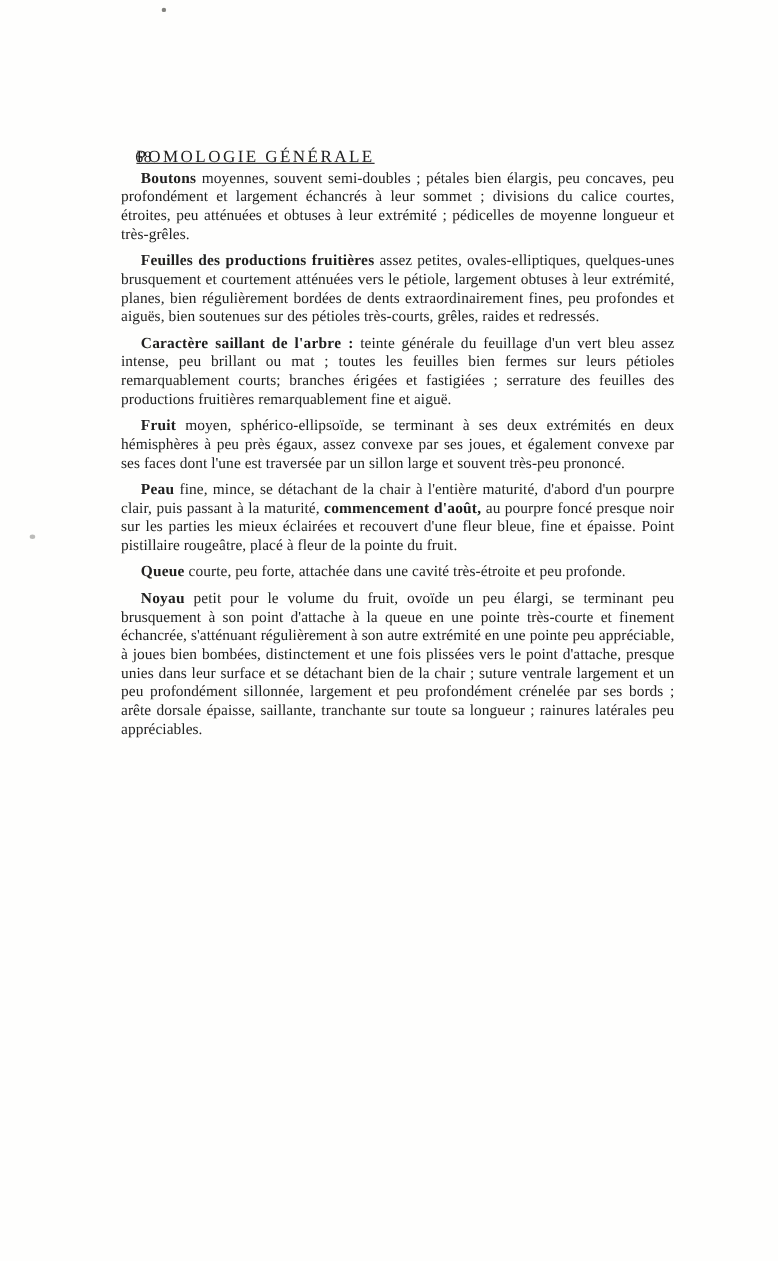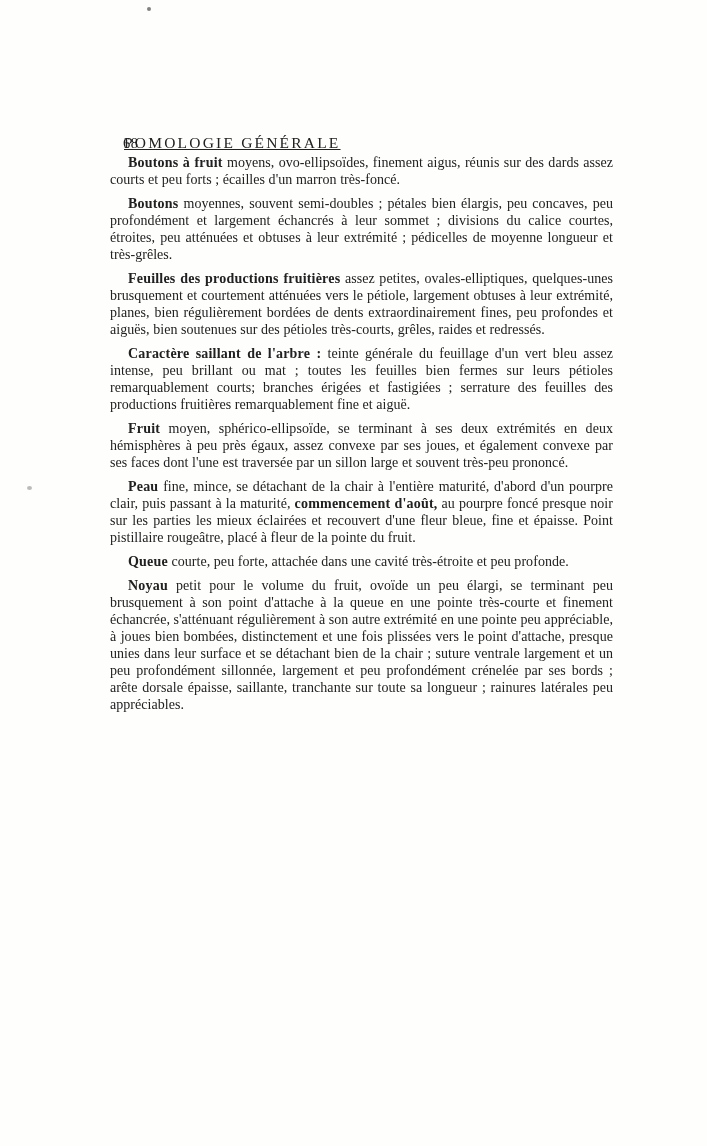--- a/index.html
+++ b/index.html
@@ -71,21 +71,20 @@
   <span class="speck speck-left"></span>
 
   <div class="text-column">
     <div class="running-header">
       <span class="page-number">68</span>
       <span class="running-title">POMOLOGIE GÉNÉRALE</span>
     </div>
 
     <div class="body-text">
 
-    <p><span class="lead">Boutons à fruit</span><span class="plain"> moyens, ovo-ellipsoïdes, finement aigus, réunis sur des dards assez courts et peu forts ; écailles d'un marron très-foncé.</span></p>
         <p><span class="lead">Boutons</span><span class="plain"> moyennes, souvent semi-doubles ; pétales bien élargis, peu concaves, peu profondément et largement échancrés à leur sommet ; divisions du calice courtes, étroites, peu atténuées et obtuses à leur extrémité ; pédicelles de moyenne longueur et très-grêles.</span></p>
         <p><span class="lead">Feuilles des productions fruitières</span><span class="plain"> assez petites, ovales-elliptiques, quelques-unes brusquement et courtement atténuées vers le pétiole, largement obtuses à leur extrémité, planes, bien régulièrement bordées de dents extraordinairement fines, peu profondes et aiguës, bien soutenues sur des pétioles très-courts, grêles, raides et redressés.</span></p>
         <p><span class="lead">Caractère saillant de l'arbre :</span><span class="plain"> teinte générale du feuillage d'un vert bleu assez intense, peu brillant ou mat ; toutes les feuilles bien fermes sur leurs pétioles remarquablement courts; branches érigées et fastigiées ; serrature des feuilles des productions fruitières remarquablement fine et aiguë.</span></p>
         <p><span class="lead">Fruit</span><span class="plain"> moyen, sphérico-ellipsoïde, se terminant à ses deux extrémités en deux hémisphères à peu près égaux, assez convexe par ses joues, et également convexe par ses faces dont l'une est traversée par un sillon large et souvent très-peu prononcé.</span></p>
         <p><span class="lead">Peau</span><span class="plain"> fine, mince, se détachant de la chair à l'entière maturité, d'abord d'un pourpre clair, puis passant à la maturité, </span><span class="lead">commencement d'août,</span><span class="plain"> au pourpre foncé presque noir sur les parties les mieux éclairées et recouvert d'une fleur bleue, fine et épaisse. Point pistillaire rougeâtre, placé à fleur de la pointe du fruit.</span></p>
         <p><span class="lead">Queue</span><span class="plain"> courte, peu forte, attachée dans une cavité très-étroite et peu profonde.</span></p>
         <p><span class="lead">Noyau</span><span class="plain"> petit pour le volume du fruit, ovoïde un peu élargi, se terminant peu brusquement à son point d'attache à la queue en une pointe très-courte et finement échancrée, s'atténuant régulièrement à son autre extrémité en une pointe peu appréciable, à joues bien bombées, distinctement et une fois plissées vers le point d'attache, presque unies dans leur surface et se détachant bien de la chair ; suture ventrale largement et un peu profondément sillonnée, largement et peu profondément crénelée par ses bords ; arête dorsale épaisse, saillante, tranchante sur toute sa longueur ; rainures latérales peu appréciables.</span></p>
       </div>
   </div>
 </div>

